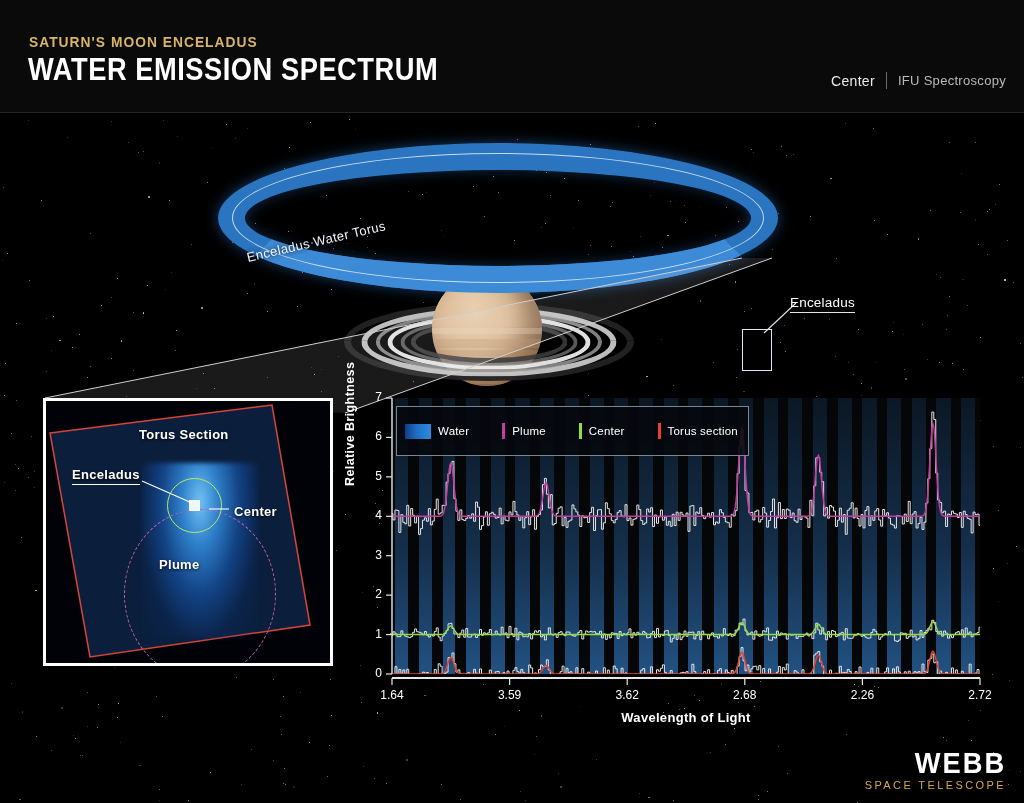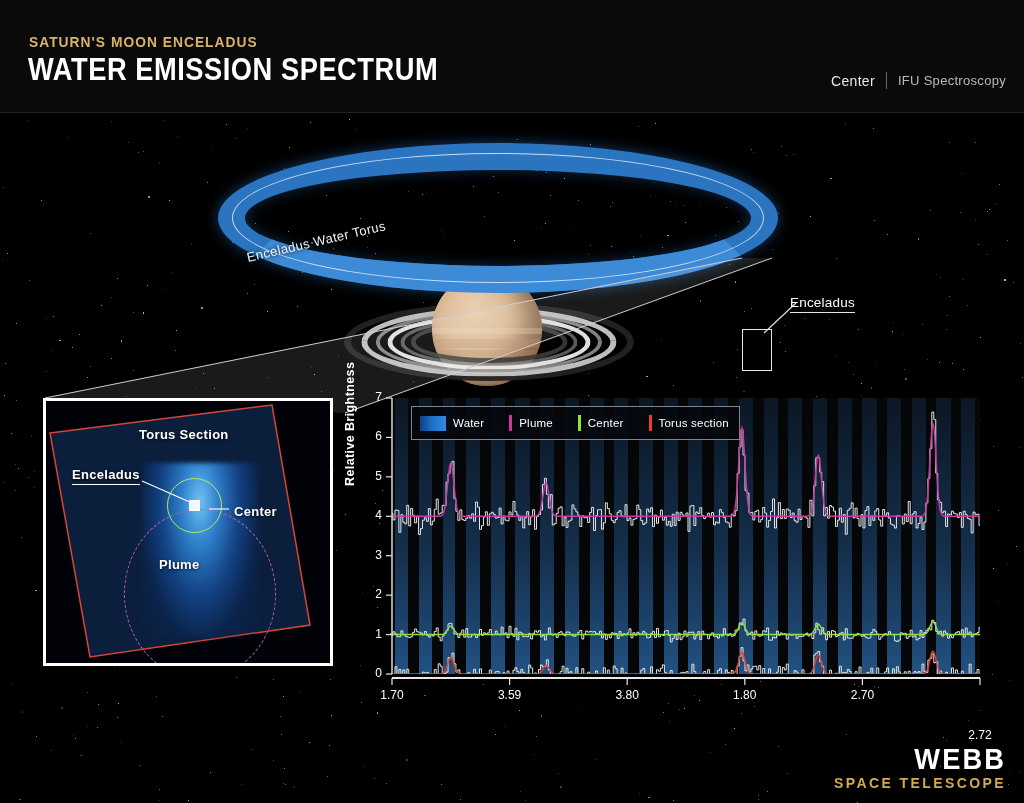--- a/index.html
+++ b/index.html
@@ -96,34 +96,34 @@
   .ytick{position:absolute;right:0;color:#fff;font-size:12px;text-align:right;width:34px;}
   .xtick{position:absolute;color:#fff;font-size:12px;text-align:center;width:60px;}
   #ylabel{position:absolute;left:-2px;top:94px;color:#fff;font-size:12.5px;font-weight:700;
       letter-spacing:.4px;transform:rotate(-90deg);transform-origin:left top;white-space:nowrap;}
   #xlabel{position:absolute;left:0;top:318px;width:588px;margin-left:47px;text-align:center;
       color:#fff;font-size:13px;font-weight:700;letter-spacing:.3px;}
   #xunits{position:absolute;left:0;top:336px;width:588px;margin-left:47px;text-align:center;
       color:#c6c6c6;font-size:10.5px;letter-spacing:.4px;}
 
   
-  #legend{position:absolute;left:66px;top:14px;height:24px;display:flex;align-items:center;
-      border:1px solid #7d8590;background:rgba(6,8,12,.88);padding:4px 8px;gap:8px;}
+  #legend{position:absolute;left:51px;top:14px;height:24px;display:flex;align-items:center;
+      border:1px solid #7d8590;background:rgba(6,8,12,.88);padding:12px 8px;gap:16px;}
   .lg{display:flex;align-items:center;gap:7px;margin-right:17px;}
   .lg:last-child{margin-right:2px;}
   .sw-fill{width:26px;height:15px;
       background:linear-gradient(90deg,#0d3f86 0%,#1f6fc4 45%,#2f8ae0 100%);}
   .sw-bar{width:3px;height:16px;}
   .lg span{color:#fff;font-size:11.5px;letter-spacing:.2px;}
 
   
   #webb{position:absolute;right:18px;bottom:12px;text-align:right;}
   #webb .w{color:#fff;font-size:29px;font-weight:700;letter-spacing:2.2px;line-height:30px;
       transform:scaleX(.94);transform-origin:right center;}
-  #webb .st{color:#d3a84f;font-size:14px;font-weight:700;letter-spacing:2.4px;margin-top:1px;}
+  #webb .st{color:#d3a84f;font-size:11px;font-weight:400;letter-spacing:2.4px;margin-top:1px;}
 </style>
 </head>
 <body>
 
 <div id="page">
 
   <div id="header">
     <div id="eyebrow">SATURN'S MOON ENCELADUS</div>
     <div id="maintitle">WATER EMISSION SPECTRUM</div>
     <div id="instr">
@@ -816,20 +816,21 @@
         <line x1="41" y1="45.428571428571445" x2="47" y2="45.428571428571445" stroke="#e8e8e8" stroke-width="1.2"></line>
         <line x1="41" y1="6" x2="47" y2="6" stroke="#e8e8e8" stroke-width="1.2"></line>
         <line x1="47" y1="286" x2="47" y2="293" stroke="#e8e8e8" stroke-width="1.2"></line>
         <line x1="164.60000000000002" y1="286" x2="164.60000000000002" y2="293" stroke="#e8e8e8" stroke-width="1.2"></line>
         <line x1="282.20000000000005" y1="286" x2="282.20000000000005" y2="293" stroke="#e8e8e8" stroke-width="1.2"></line>
         <line x1="399.8" y1="286" x2="399.8" y2="293" stroke="#e8e8e8" stroke-width="1.2"></line>
         <line x1="517.4000000000001" y1="286" x2="517.4000000000001" y2="293" stroke="#e8e8e8" stroke-width="1.2"></line>
         <line x1="635" y1="286" x2="635" y2="293" stroke="#e8e8e8" stroke-width="1.2"></line>
       </svg>
     <div id="ylabel">Relative Brightness</div>
+    <div id="xlabel">Wavelength of Light</div>
     <div id="legend">
         <div class="lg">
           <div class="sw-fill"></div>
           <span>Water</span>
         </div>
         <div class="lg">
           <div class="sw-bar" style="background: rgb(201, 57, 159);"></div>
           <span>Plume</span>
         </div>
         <div class="lg">
@@ -842,26 +843,26 @@
         </div>
       </div>
   <div class="ytick" style="left: 3px; top: 274px;">0</div>
       <div class="ytick" style="left: 3px; top: 234.571px;">1</div>
       <div class="ytick" style="left: 3px; top: 195.143px;">2</div>
       <div class="ytick" style="left: 3px; top: 155.714px;">3</div>
       <div class="ytick" style="left: 3px; top: 116.286px;">4</div>
       <div class="ytick" style="left: 3px; top: 76.8571px;">5</div>
       <div class="ytick" style="left: 3px; top: 37.4286px;">6</div>
       <div class="ytick" style="left: 3px; top: -2px;">7</div>
-      <div class="xtick" style="left: 17px; top: 296px;">1.70</div>
+      <div class="xtick" style="left: 17px; top: 296px;">1.64</div>
       <div class="xtick" style="left: 134.6px; top: 296px;">3.59</div>
-      <div class="xtick" style="left: 252.2px; top: 296px;">3.80</div>
-      <div class="xtick" style="left: 369.8px; top: 296px;">1.80</div>
-      <div class="xtick" style="left: 487.4px; top: 296px;">2.70</div>
-      <div class="xtick" style="left: 605px; top: 296px; margin-top: 40px;">2.72</div>
+      <div class="xtick" style="left: 252.2px; top: 296px;">3.62</div>
+      <div class="xtick" style="left: 369.8px; top: 296px;">2.68</div>
+      <div class="xtick" style="left: 487.4px; top: 296px;">2.26</div>
+      <div class="xtick" style="left: 605px; top: 296px;">2.72</div>
     </div>
 
   <div id="webb">
     <div class="w">WEBB</div>
     <div class="st">SPACE TELESCOPE</div>
   </div>
 
 </div>
 
 </body></html>

